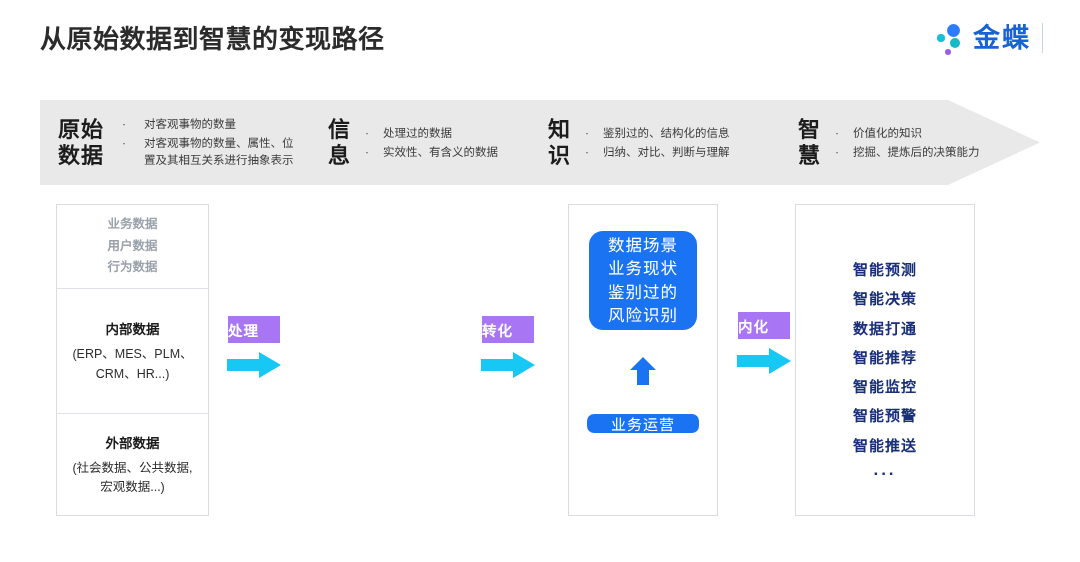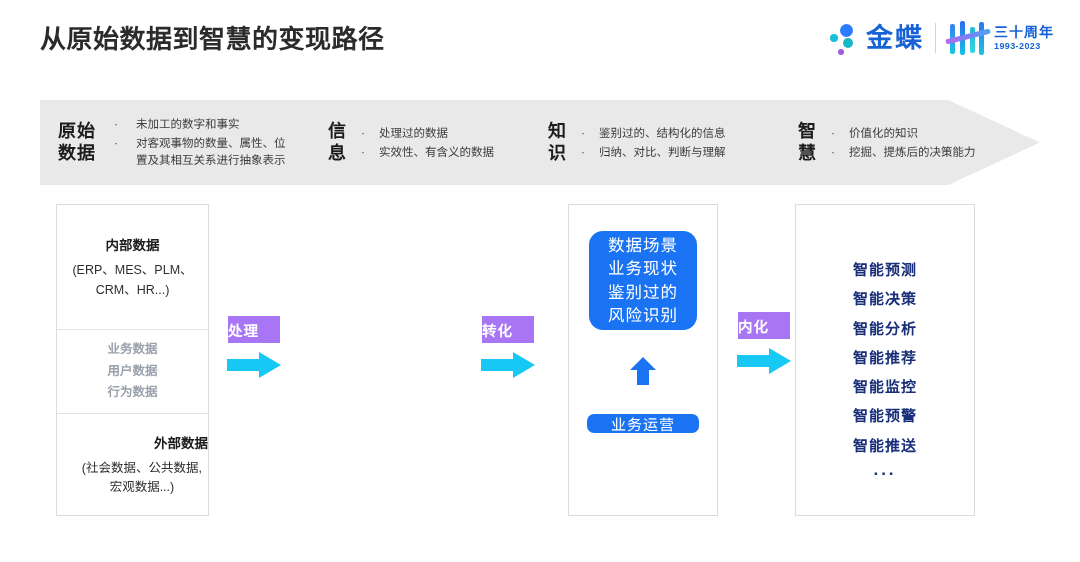--- a/index.html
+++ b/index.html
@@ -53,21 +53,21 @@
     position: absolute; left: 40px; top: 100px; width: 1000px; height: 85px;
     background: #e9e9e9;
     clip-path: polygon(0 0, 908px 0, 1000px 42.5px, 908px 85px, 0 85px);
   }
   .band-stage { position: absolute; top: 0; height: 85px; display: flex; align-items: center; }
   .stage-1 { left: 18px; }
   .stage-2 { left: 288px; }
   .stage-3 { left: 508px; }
   .stage-4 { left: 758px; }
   .stage-key {
-    font-size: 18px; font-weight: bold; color: #1c1c1c;
+    font-size: 22px; font-weight: bold; color: #1c1c1c;
     line-height: 1.18; letter-spacing: 1px; white-space: nowrap;
   }
   .stage-list { margin-left: 14px; }
   .stage-li { display: flex; align-items: baseline; white-space: nowrap; line-height: 1.55; }
   .stage-bullet { color: #4a4a4a; font-size: 12px; width: 18px; flex: none; text-align: left; }
   .stage-txt { font-size: 11.5px; color: #3c3c3c; }
   .stage-1 .stage-list { margin-left: 18px; }
   .stage-1 .stage-bullet { width: 22px; }
 
   
@@ -80,21 +80,21 @@
   .col-2 { left: 295px; width: 145px; }
   .col-3 { left: 568px; width: 150px; }
   .col-4 { left: 795px; width: 180px; border-radius: 23px; }
 
   
   .sec { border-bottom: 1px solid #dfe3e8; display: flex; flex-direction: column;
          align-items: center; justify-content: center; text-align: center; }
   .sec:last-child { border-bottom: none; }
   .sec-a { height: 125px; }
   .sec-b { height: 84px; }
-  .sec-c { height: 101px; align-items: flex-end; }
+  .sec-c { height: 101px; }
   .sec-title { font-size: 13.5px; font-weight: bold; color: #1c1c1c; margin-bottom: 7px; }
   .sec-sub { font-size: 12.5px; color: #2e2e2e; line-height: 1.55; padding: 0 6px; }
   .sec-gray { font-size: 12.5px; font-weight: bold; color: #9aa2ab; line-height: 1.72; }
 
   
   .bigbox {
     position: absolute; left: 50%; transform: translateX(-50%);
     background: #1a73f2; border-radius: 14px;
     color: #fff; font-size: 16.5px; font-weight: normal;
     line-height: 1.42; text-align: center; letter-spacing: 1px;
@@ -149,45 +149,32 @@
 
   <div class="brand">
     <div class="brand-dots">
       <span class="dot d1"></span>
         <span class="dot d2"></span>
       <span class="dot d3"></span>
         <span class="dot d4"></span>
     </div>
     <div class="brand-name">金蝶</div>
     <div class="brand-sep"></div>
-    <div class="anniv">
-      <div class="anniv-mark">
-        <span class="stroke s1"></span>
-          <span class="stroke s2"></span>
-        <span class="stroke s3"></span>
-          <span class="stroke s4"></span>
-        <span class="swoosh"></span>
-      </div>
-      <div class="anniv-text">
-        <div class="anniv-cn">三十周年</div>
-        <div class="anniv-yr">1993-2023</div>
-      </div>
-    </div>
   </div>
 
   <div class="band">
     <div class="band-stage stage-1">
       <div class="stage-key">
         <div>原始</div>
         <div>数据</div>
       </div>
       <div class="stage-list">
         <div class="stage-li">
           <span class="stage-bullet">·</span>
-          <span class="stage-txt">未加工的数字和事实</span>
+          <span class="stage-txt">对客观事物的数量</span>
         </div>
         <div class="stage-li">
           <span class="stage-bullet">·</span>
           <span class="stage-txt">
             <span>对客观事物的数量、属性、位</span><br>
             <span>置及其相互关系进行抽象表示</span>
           </span>
         </div>
       </div>
     </div>
@@ -239,31 +226,31 @@
         <div class="stage-li">
           <span class="stage-bullet">·</span>
           <span class="stage-txt">挖掘、提炼后的决策能力</span>
         </div>
       </div>
     </div>
   </div>
 
   <div class="col col-1">
     <div class="card">
+      <div class="sec sec-b">
+        <div class="sec-gray">业务数据</div>
+        <div class="sec-gray">用户数据</div>
+        <div class="sec-gray">行为数据</div>
+      </div>
       <div class="sec sec-a">
         <div class="sec-title">内部数据</div>
         <div class="sec-sub">
           <span>(ERP、MES、PLM、</span><br>
           <span>CRM、HR...)</span>
         </div>
-      </div>
-      <div class="sec sec-b">
-        <div class="sec-gray">业务数据</div>
-        <div class="sec-gray">用户数据</div>
-        <div class="sec-gray">行为数据</div>
       </div>
       <div class="sec sec-c">
         <div class="sec-title">外部数据</div>
         <div class="sec-sub">
           <span>(社会数据、公共数据,</span><br>
           <span>宏观数据...)</span>
         </div>
       </div>
     </div>
 
@@ -305,21 +292,21 @@
     <svg class="conn-arrow" viewBox="0 0 54 30">
       <polygon points="0,9 32,9 32,2 54,15 32,28 32,21 0,21" fill="#17c8f5"></polygon>
     </svg>
   </div>
 
   <div class="col col-4">
     <div class="card">
       <div class="smart-list">
         <div class="smart-item">智能预测</div>
         <div class="smart-item">智能决策</div>
-        <div class="smart-item">智能分析</div>
+        <div class="smart-item">数据打通</div>
         <div class="smart-item">智能推荐</div>
         <div class="smart-item">智能监控</div>
         <div class="smart-item">智能预警</div>
         <div class="smart-item">智能推送</div>
         <div class="smart-dots">···</div>
       </div>
     </div>
 
   </div>
 

